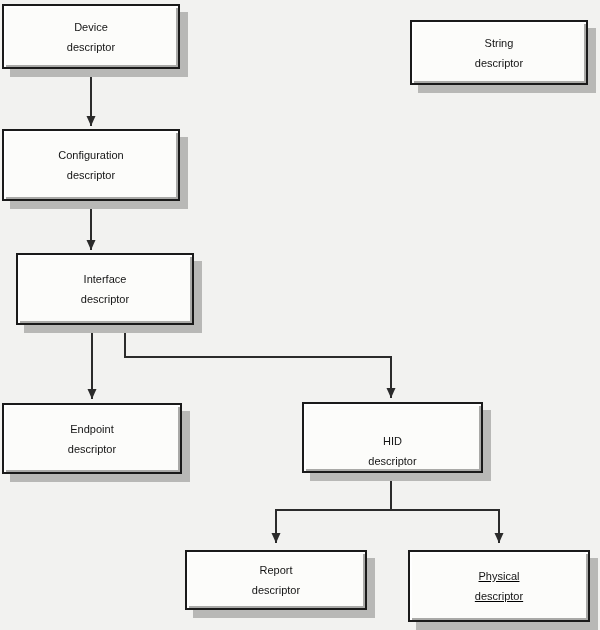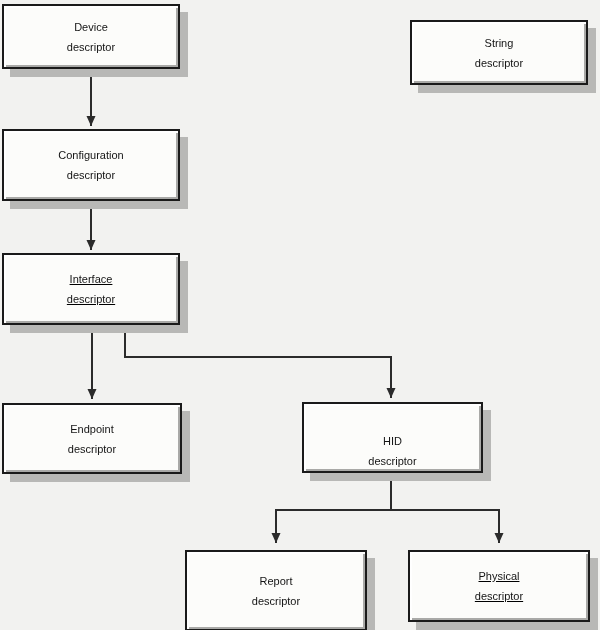--- a/index.html
+++ b/index.html
@@ -42,24 +42,24 @@
     color: #141414;
   }
   .edge {
     stroke: #2b2b2b;
     stroke-width: 2;
     fill: none;
   }
   #node-device        { left: 2px;   top: 4px;   width: 178px; height: 65px; }
   #node-string        { left: 410px; top: 20px;   width: 178px; height: 65px; }
   #node-configuration { left: 2px;   top: 129px; width: 178px; height: 72px; }
-  #node-interface     { left: 2px;   top: 253px; width: 178px; height: 72px; text-decoration: underline; }
+  #node-interface     { left: 16px;   top: 253px; width: 178px; height: 72px; }
   #node-endpoint      { left: 2px;   top: 403px; width: 180px; height: 71px; }
   #node-hid           { left: 302px; top: 402px; width: 181px; height: 71px; align-items: flex-end; }
-  #node-report        { left: 185px; top: 550px; width: 182px; height: 81px; }
+  #node-report        { left: 185px; top: 550px; width: 182px; height: 60px; }
   #node-physical      { left: 408px; top: 550px; width: 182px; height: 72px; text-decoration: underline; }
 </style>
 </head>
 <body>
 
 <div id="canvas">
 
   <svg id="edges" width="600" height="630" viewBox="0 0 600 630">
     <defs>
       <marker id="ah" viewBox="0 0 12 12" refX="11" refY="6" markerUnits="userSpaceOnUse" markerWidth="12" markerHeight="12" orient="auto">

